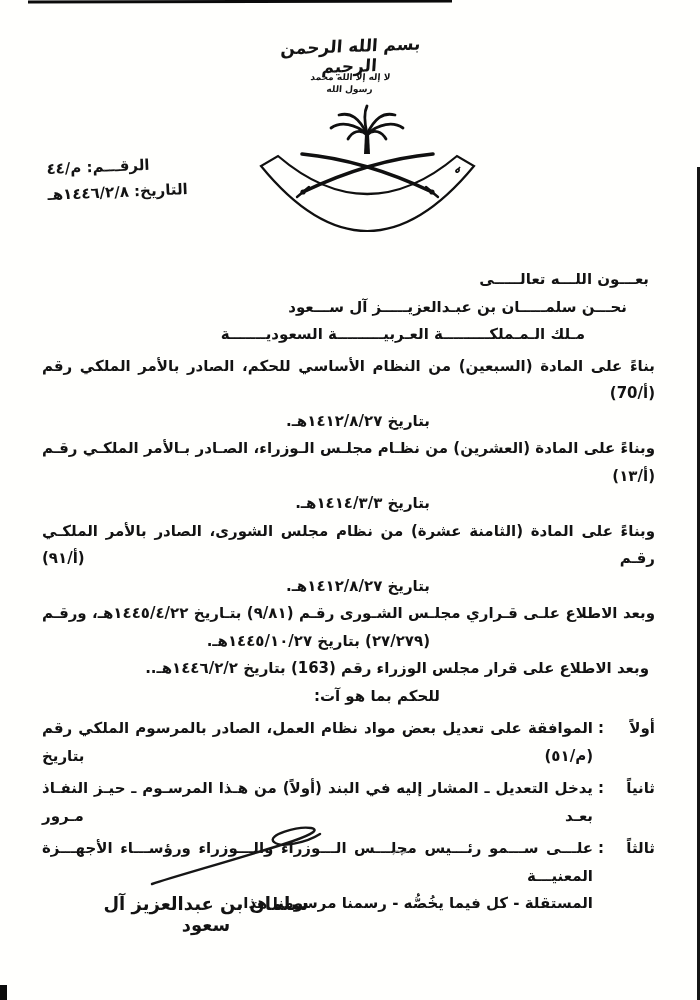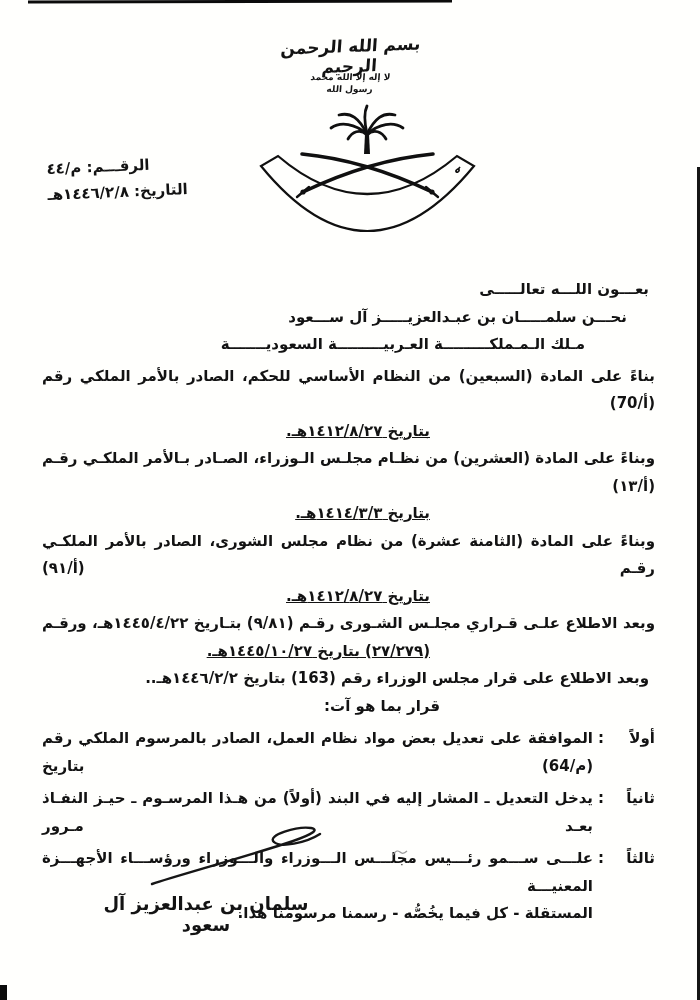--- a/index.html
+++ b/index.html
@@ -25,28 +25,28 @@
   .refblock{
     position:absolute; top:156px; left:47px; width:222px; text-align:left;
     font-size:15px; line-height:26px; transform:rotate(-2.4deg); transform-origin:left center;
     direction:rtl; white-space:nowrap;
   }
   .refblock .row{display:block;}
   .emblem{position:absolute; top:104px; left:255px;}
 
   .body{
     position:absolute; top:266px; right:45px; left:42px;
-    font-size:15px; line-height:27.5px; text-align:right;margin-top:10px;
+    font-size:15px; line-height:27.5px; text-align:right;
   }
   .ln{white-space:normal;}
   .just{text-align:justify; text-align-last:justify;}
   .ind1{padding-right:6px;}
   .ind2{padding-right:28px;}
   .ind3{padding-right:70px;}
-  .cont{padding-right:225px;text-decoration:underline;}
+  .cont{padding-right:225px;}
   .rasm{padding-right:215px;}
   .gap{margin-top:4px;}
   .term{display:flex; margin-top:5px;}
   .term .lbl{flex:none; width:46px;}
   .term .colon{flex:none; width:16px; text-align:center;}
   .term .txt{flex:1; min-width:0;}
 
   .signame{
     position:absolute; top:893px; left:86px; width:240px;
     text-align:center; font-size:18px;
@@ -107,27 +107,27 @@
     <div class="ln ind3">مـلك الـمـملكـــــــــة العـربيـــــــــة السعوديـــــــة</div>
     <div class="ln just gap">بناءً على المادة (السبعين) من النظام الأساسي للحكم، الصادر بالأمر الملكي رقم (أ/70)</div>
     <div class="ln cont">بتاريخ ٢٧‏/‏٨‏/‏١٤١٢هـ.</div>
     <div class="ln just">وبناءً على المادة (العشرين) من نظـام مجلـس الـوزراء، الصـادر بـالأمر الملكـي رقـم (أ/١٣)</div>
     <div class="ln cont">بتاريخ ٣‏/‏٣‏/‏١٤١٤هـ.</div>
     <div class="ln just">وبناءً على المادة (الثامنة عشرة) من نظام مجلس الشورى، الصادر بالأمر الملكـي رقـم (أ/٩١)</div>
     <div class="ln cont">بتاريخ ٢٧‏/‏٨‏/‏١٤١٢هـ.</div>
     <div class="ln just">وبعد الاطلاع علـى قـراري مجلـس الشـورى رقـم (٩/٨١) بتـاريخ ٢٢‏/‏٤‏/‏١٤٤٥هـ، ورقـم</div>
     <div class="ln cont">(٢٧/٢٧٩) بتاريخ ٢٧‏/‏١٠‏/‏١٤٤٥هـ.</div>
     <div class="ln ind1">وبعد الاطلاع على قرار مجلس الوزراء رقم (163) بتاريخ ٢‏/‏٢‏/‏١٤٤٦هـ..</div>
-    <div class="ln rasm">قرار بما هو آت:</div>
+    <div class="ln rasm">للحكم بما هو آت:</div>
 
     <div class="term">
       <span class="lbl">أولاً</span>
       <span class="colon">:</span>
       <span class="txt">
-        <span class="ln just" style="display:block">الموافقة على تعديل بعض مواد نظام العمل، الصادر بالمرسوم الملكي رقم (م/64) بتاريخ</span>
+        <span class="ln just" style="display:block">الموافقة على تعديل بعض مواد نظام العمل، الصادر بالمرسوم الملكي رقم (م/٥١) بتاريخ</span>
       </span>
     </div>
 
     <div class="term">
       <span class="lbl">ثانياً</span>
       <span class="colon">:</span>
       <span class="txt">
         <span class="ln just" style="display:block">يدخل التعديل ـ المشار إليه في البند (أولاً) من هـذا المرسـوم ـ حيـز النفـاذ بعـد مـرور</span>
       </span>
     </div>

